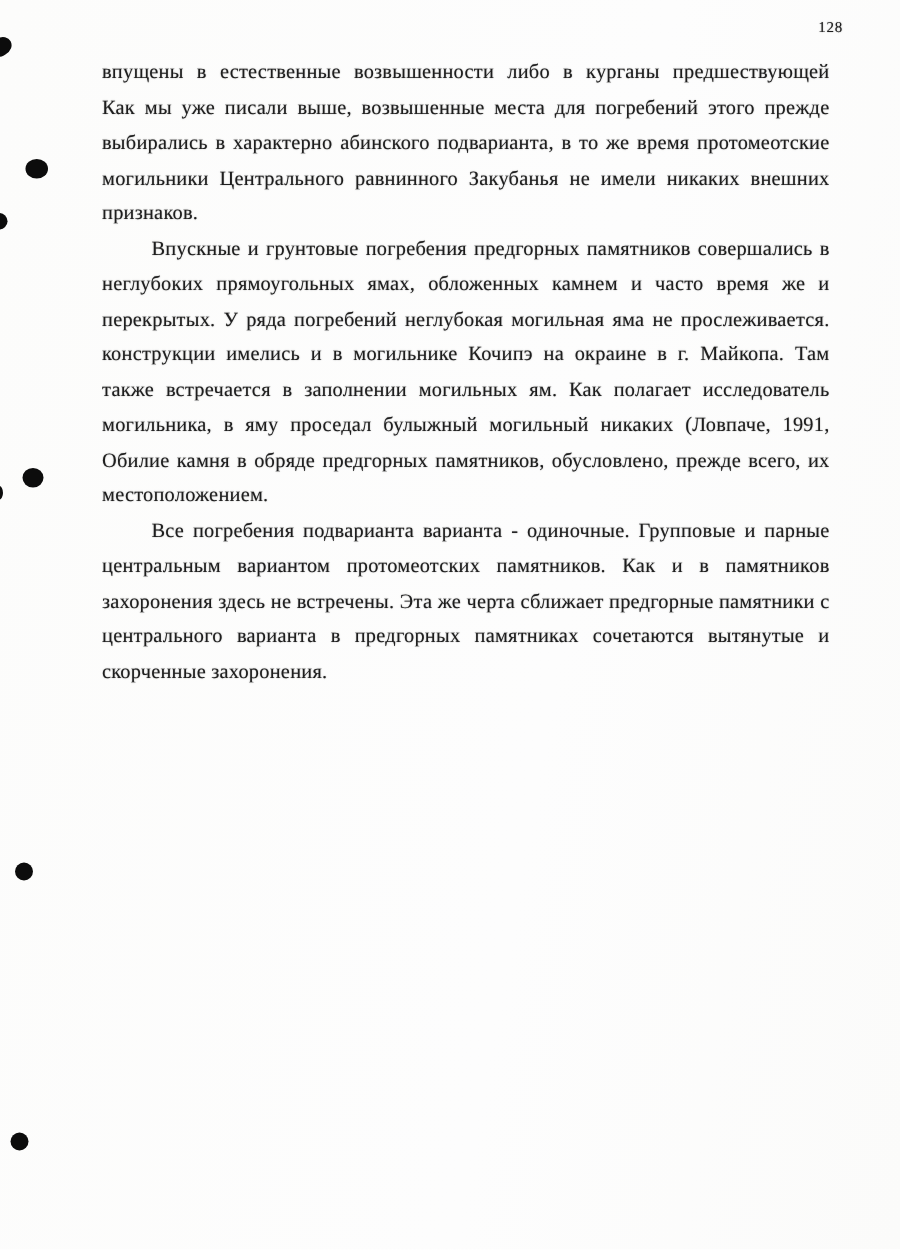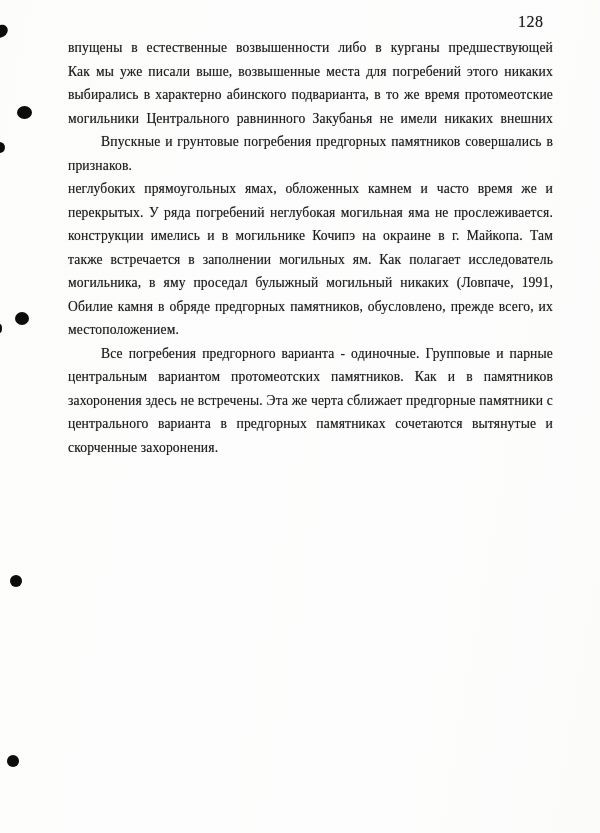--- a/index.html
+++ b/index.html
@@ -22,22 +22,22 @@
   
   .ink {
     color: #1e1e1e;
     text-shadow: 0 0 0.8px rgba(25, 25, 25, 0.55);
   }
   .page-number {
     position: absolute;
     top: 13px;
     left: 518px;
     width: 44px;
-    text-align: left;
-    font-size: 16px;
+    text-align: right;
+    font-size: 10px;
     letter-spacing: 0.5px;
   }
   .text-block {
     position: absolute;
     top: 36px;
     left: 68px;
     width: 485px;
     font-size: 13.6px;
     line-height: 23.5px;
     letter-spacing: 0.15px;
@@ -79,32 +79,32 @@
   <div class="dot dot-3"></div>
   <div class="dot dot-4"></div>
   <div class="dot dot-5"></div>
   <div class="dot dot-6"></div>
   <div class="dot dot-7"></div>
 
   <div class="page-number ink">128</div>
 
   <div class="text-block ink">
       <div class="pline">впущены в естественные возвышенности либо в курганы предшествующей эпохи.</div>
-      <div class="pline">Как мы уже писали выше, возвышенные места для погребений этого никаких</div>
+      <div class="pline">Как мы уже писали выше, возвышенные места для погребений этого прежде</div>
       <div class="pline">выбирались в характерно абинского подварианта, в то же время протомеотские</div>
       <div class="pline">могильники Центрального равнинного Закубанья не имели никаких внешних</div>
+      <div class="pline lastline">признаков.</div>
       <div class="pline indent">Впускные и грунтовые погребения предгорных памятников совершались в</div>
-      <div class="pline lastline">признаков.</div>
       <div class="pline">неглубоких прямоугольных ямах, обложенных камнем и часто время же и</div>
       <div class="pline">перекрытых. У ряда погребений неглубокая могильная яма не прослеживается. Это</div>
       <div class="pline">конструкции имелись и в могильнике Кочипэ на окраине в г. Майкопа. Там камень</div>
       <div class="pline">также встречается в заполнении могильных ям. Как полагает исследователь этого</div>
       <div class="pline">могильника, в яму проседал булыжный могильный никаких (Ловпаче, 1991, с.89).</div>
       <div class="pline">Обилие камня в обряде предгорных памятников, обусловлено, прежде всего, их</div>
       <div class="pline lastline">местоположением.</div>
-      <div class="pline indent">Все погребения предгорного варианта - одиночные. Групповые и парные</div>
+      <div class="pline indent">Все погребения подварианта варианта - одиночные. Групповые и парные</div>
       <div class="pline">центральным вариантом протомеотских памятников. Как и в памятников</div>
       <div class="pline">захоронения здесь не встречены. Эта же черта сближает предгорные памятники с</div>
       <div class="pline">центрального варианта в предгорных памятниках сочетаются вытянутые и</div>
       <div class="pline lastline">скорченные захоронения.</div>
     </div>
 
 </div>
 
 </body></html>

